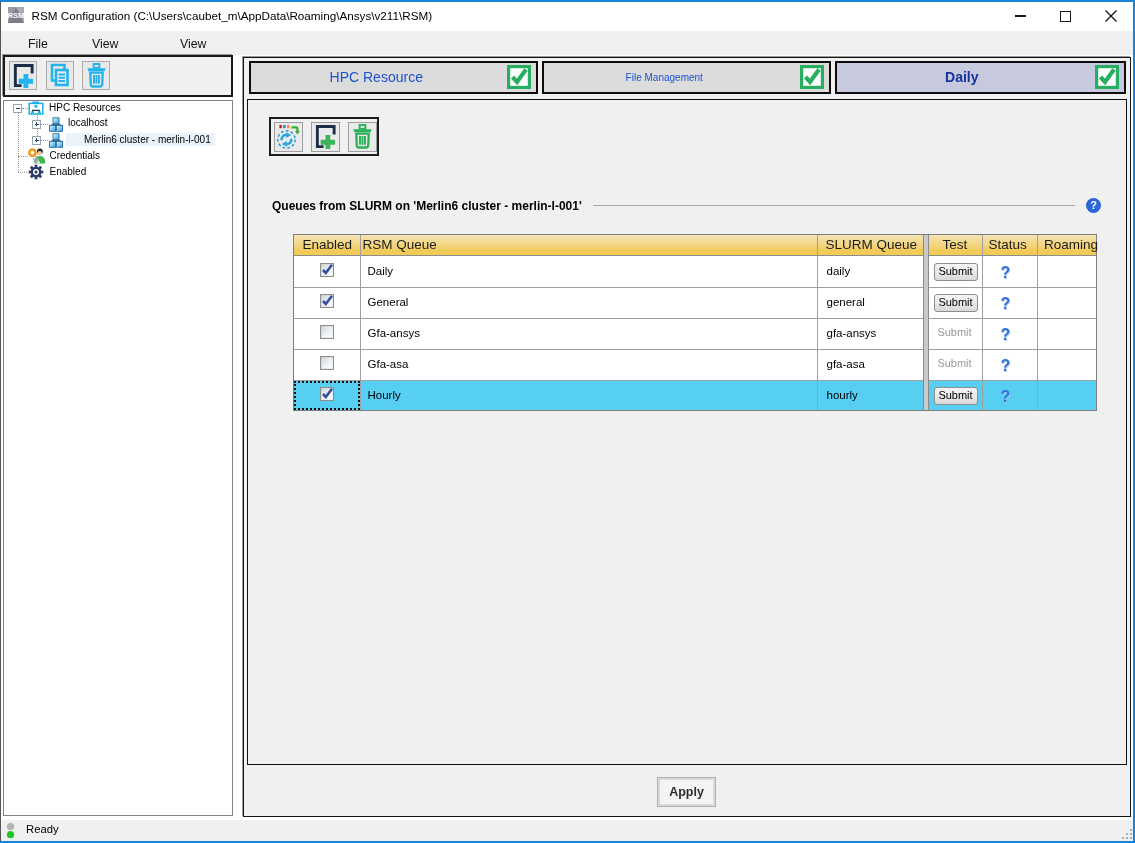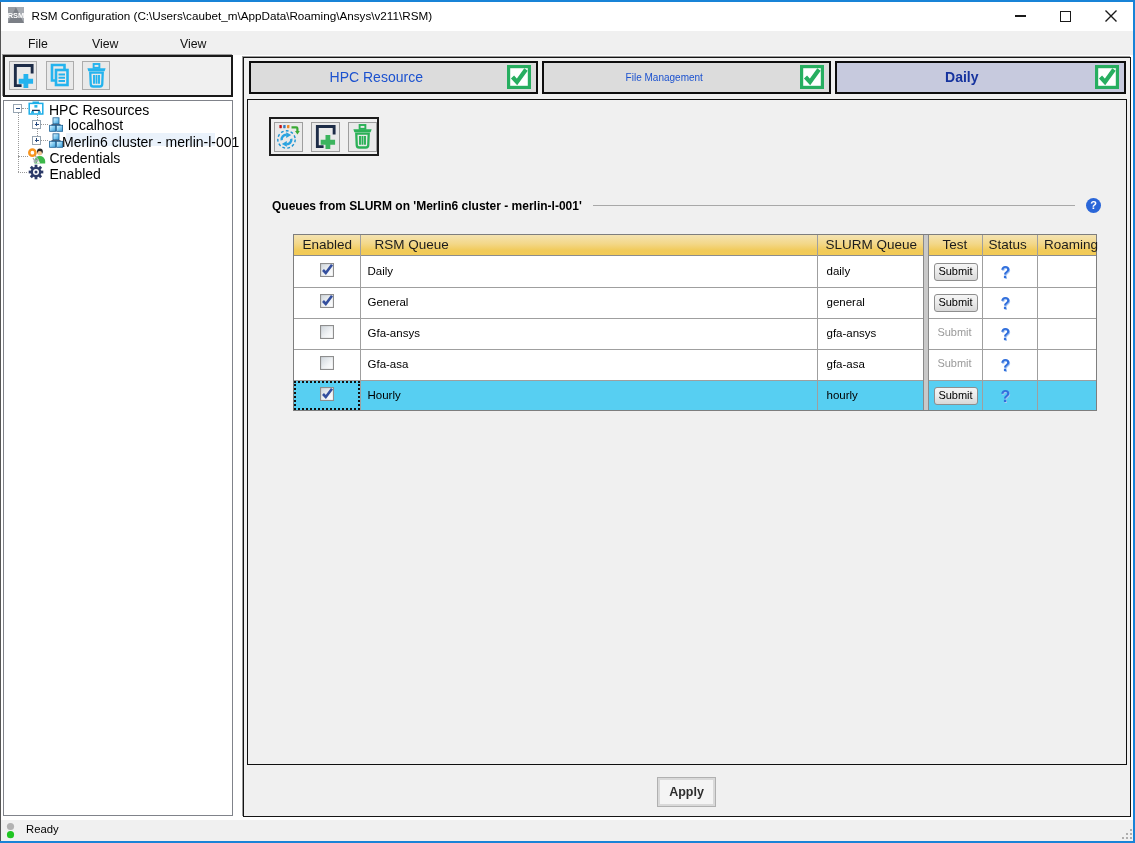--- a/index.html
+++ b/index.html
@@ -46,21 +46,21 @@
   .divstrip{position:absolute;left:629px;top:0;width:6.2px;height:174.5px;background:#c9c9c9;border-left:1px solid #8a8a8a;border-right:1px solid #8a8a8a;box-sizing:border-box;}
   .submitbtn{position:absolute;width:42px;height:16px;border:1px solid #8e8e8e;border-radius:3px;
              background:linear-gradient(#f5f5f5,#ececec 45%,#d8d8d8);
              font-size:11px;color:#000;text-align:center;line-height:15.5px;}
   .submitdis{position:absolute;width:42px;height:16px;font-size:11px;color:#9a9a9a;text-align:center;line-height:15.5px;}
   .qmark{position:absolute;font-size:16px;line-height:14px;font-weight:bold;color:#316fdc;text-shadow:0.7px 0.7px 0 #a8c6f2;}
 
   .applybtn{left:657px;top:776.5px;width:59px;height:30px;background:#f4f4f4;border:1px solid #b0b0b0;box-shadow:inset 0 0 0 2px #d9d9d9;
             box-sizing:border-box;text-align:center;font-weight:bold;font-size:12.5px;color:#2d2d2d;line-height:28px;}
 
-  .treerow{position:absolute;font-size:14px;color:#000;}
+  .treerow{position:absolute;font-size:10px;color:#000;}
   .expander{position:absolute;width:9px;height:9px;background:#fff;border:1px solid #97a5b2;box-sizing:border-box;}
   .dotv{position:absolute;width:1px;border-left:1px dotted #9a9a9a;}
   .doth{position:absolute;height:1px;border-top:1px dotted #9a9a9a;}
 </style>
 </head>
 <body>
 
 <div class="abs titlebar"></div>
 <div class="abs menubar"></div>
 <div class="abs statusbar"></div>
@@ -164,21 +164,21 @@
     <rect x="6.6" y="0.7" width="2.8" height="14.6" transform="rotate(45 8 8)"></rect>
     <rect x="6.6" y="0.7" width="2.8" height="14.6" transform="rotate(-45 8 8)"></rect>
     <circle cx="8" cy="8" r="5.3"></circle>
   </g>
   <circle cx="8" cy="8" r="3" fill="#fff"></circle>
   <circle cx="8" cy="8" r="1.5" fill="#2c3a68"></circle>
 </svg>
 
 <div class="abs treerow" style="left:49px;top:101.5px;">HPC Resources</div>
 <div class="abs treerow" style="left:68px;top:117px;">localhost</div>
-<div class="abs treerow" style="left:62px;top:133.5px;">Merlin6 cluster - merlin-l-001</div>
+<div class="abs treerow" style="left:84px;top:133.5px;">Merlin6 cluster - merlin-l-001</div>
 <div class="abs treerow" style="left:49.5px;top:149.5px;">Credentials</div>
 <div class="abs treerow" style="left:49.5px;top:165.5px;">Enabled</div>
 
 <svg class="abs" style="left:6px;top:822px" width="10" height="18">
   <circle cx="4.5" cy="4.5" r="3.6" fill="#b2b2b2"></circle>
   <circle cx="4.5" cy="12.7" r="3.6" fill="#1fc522"></circle>
 </svg>
 <div class="abs" style="left:26px;top:822.8px;font-size:11.3px;color:#000;">Ready</div>
 <svg class="abs" style="left:1122px;top:829px" width="11" height="11">
   <g fill="#aeaeae">
@@ -256,21 +256,21 @@
   <div class="hline" style="top:113.5px"></div>
   <div class="hline" style="top:144.5px"></div>
 
   <div class="vline" style="left:66px"></div>
   <div class="vline" style="left:523.5px"></div>
   <div class="divstrip"></div>
   <div class="vline" style="left:688px"></div>
   <div class="vline" style="left:743.5px"></div>
 
   <div class="hdrtxt" style="left:9px">Enabled</div>
-  <div class="hdrtxt" style="left:81px">RSM Queue</div>
+  <div class="hdrtxt" style="left:69px">RSM Queue</div>
   <div class="hdrtxt" style="left:532px">SLURM Queue</div>
   <div class="hdrtxt" style="left:649px">Test</div>
   <div class="hdrtxt" style="left:695px">Status</div>
   <div class="hdrtxt" style="left:750.5px">Roaming</div>
 
   <div class="celltxt" style="left:74px;top:30px">Daily</div>
   <div class="celltxt" style="left:74px;top:61px">General</div>
   <div class="celltxt" style="left:74px;top:92px">Gfa-ansys</div>
   <div class="celltxt" style="left:74px;top:123px">Gfa-asa</div>
   <div class="celltxt" style="left:74px;top:154px">Hourly</div>

